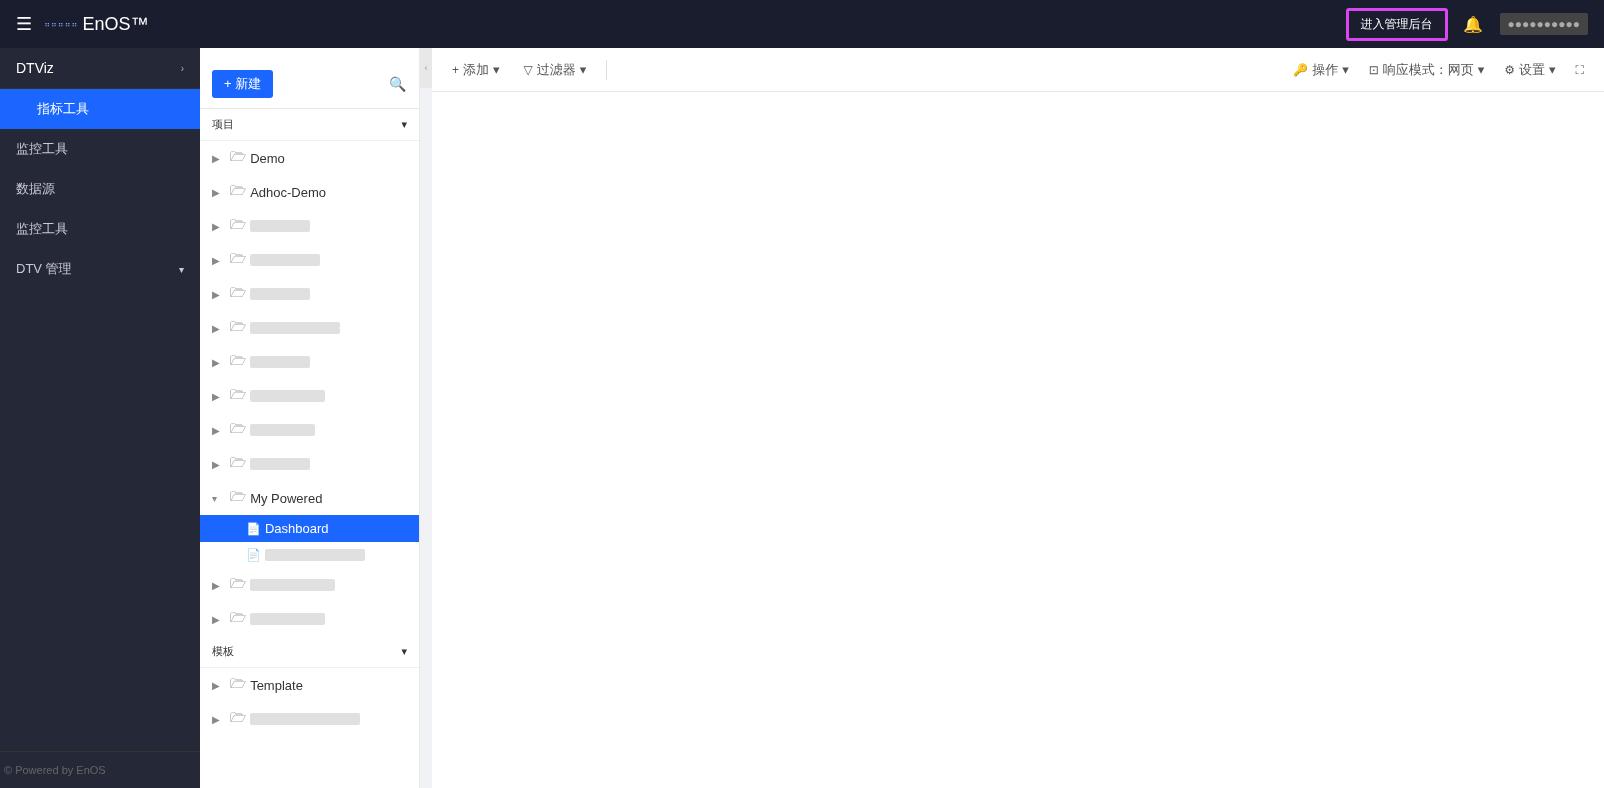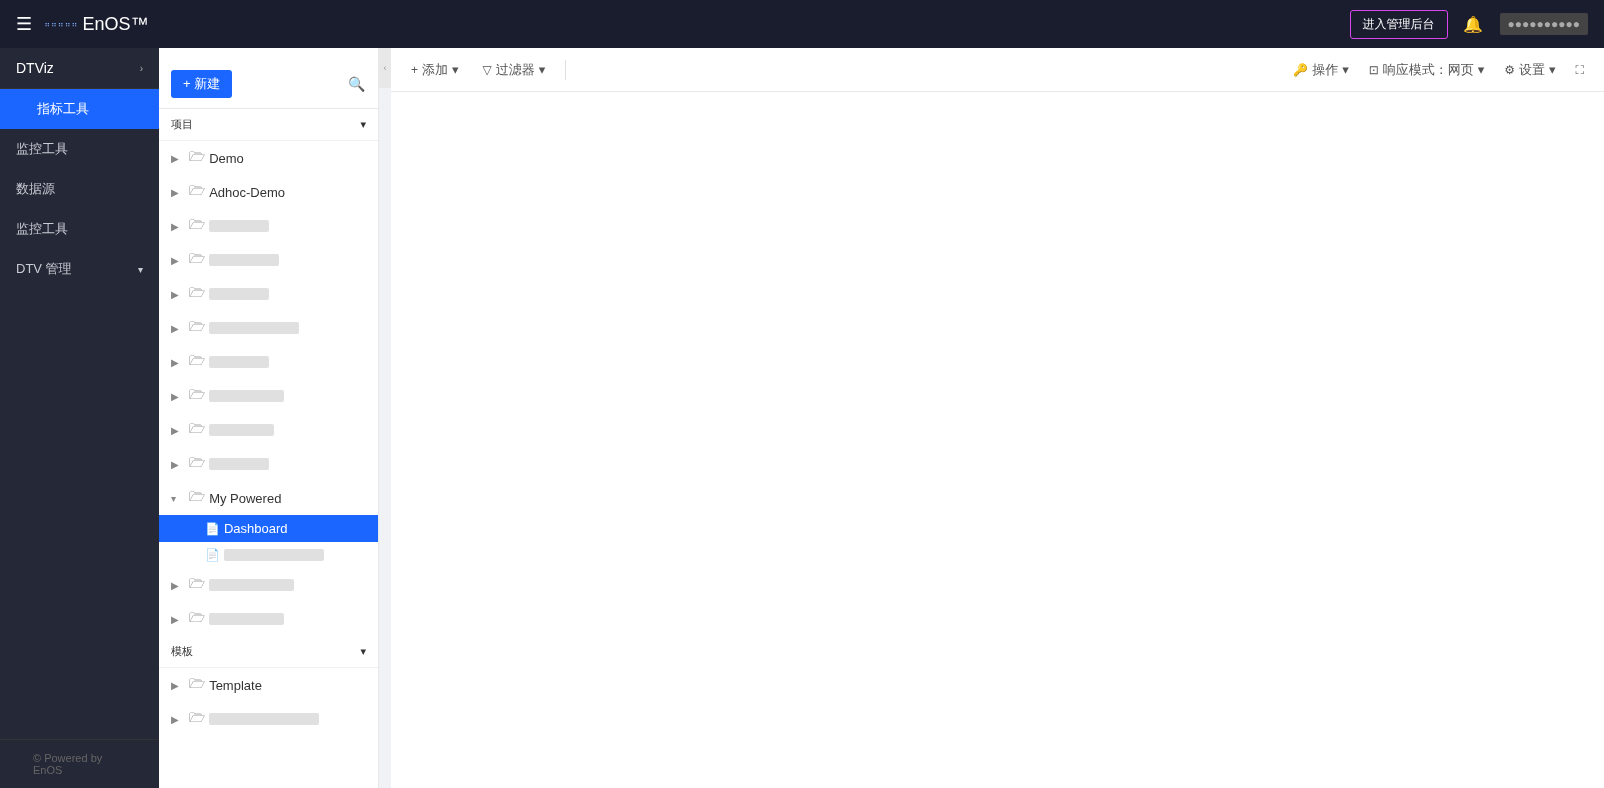--- a/index.html
+++ b/index.html
@@ -15,41 +15,41 @@
       position: fixed;
       top: 0; left: 0; right: 0;
       z-index: 100;
     }
     .top-nav-left { display: flex; align-items: center; gap: 12px; flex: 1; }
     .hamburger { color: #fff; font-size: 18px; cursor: pointer; }
     .logo { display: flex; align-items: center; gap: 6px; }
     .logo-text { color: #fff; font-size: 18px; font-weight: 500; }
     .top-nav-right { display: flex; align-items: center; gap: 16px; }
     .admin-btn {
-      border: 1px solid #d946ef;
+      border: 3px solid #d946ef;
       background: transparent;
       color: #fff;
       padding: 5px 12px;
       border-radius: 3px;
       cursor: pointer;
       font-size: 12px;
     }
     .bell-icon { color: #ccc; font-size: 16px; cursor: pointer; }
     .user-avatar { color: #aaa; font-size: 12px; background: #444; padding: 4px 8px; border-radius: 2px; }
 
     
     .main-layout {
       display: flex;
       height: 100vh;
       padding-top: 48px;
     }
 
     
     .left-sidebar {
-      width: 159px;
+      width: 200px;
       background: #252836;
       display: flex;
       flex-direction: column;
       flex-shrink: 0;
     }
     .sidebar-brand {
       display: flex;
       align-items: center;
       justify-content: space-between;
       padding: 12px 16px;
@@ -65,21 +65,21 @@
       align-items: center;
       padding: 11px 16px;
       color: #c8cad4;
       cursor: pointer;
       font-size: 13px;
       gap: 8px;
     }
     .sidebar-item.active { background: #1a66ff; color: #fff; padding-left: 37px; }
     .sidebar-item .item-arrow { margin-left: auto; font-size: 10px; }
     .sidebar-footer {
-      padding: 12px 33px;
+      padding: 12px 4px;
       color: #666;
       font-size: 11px;
       border-top: 1px solid #333;
     }
 
     
     .content-area {
       display: flex;
       flex: 1;
       overflow: hidden;

